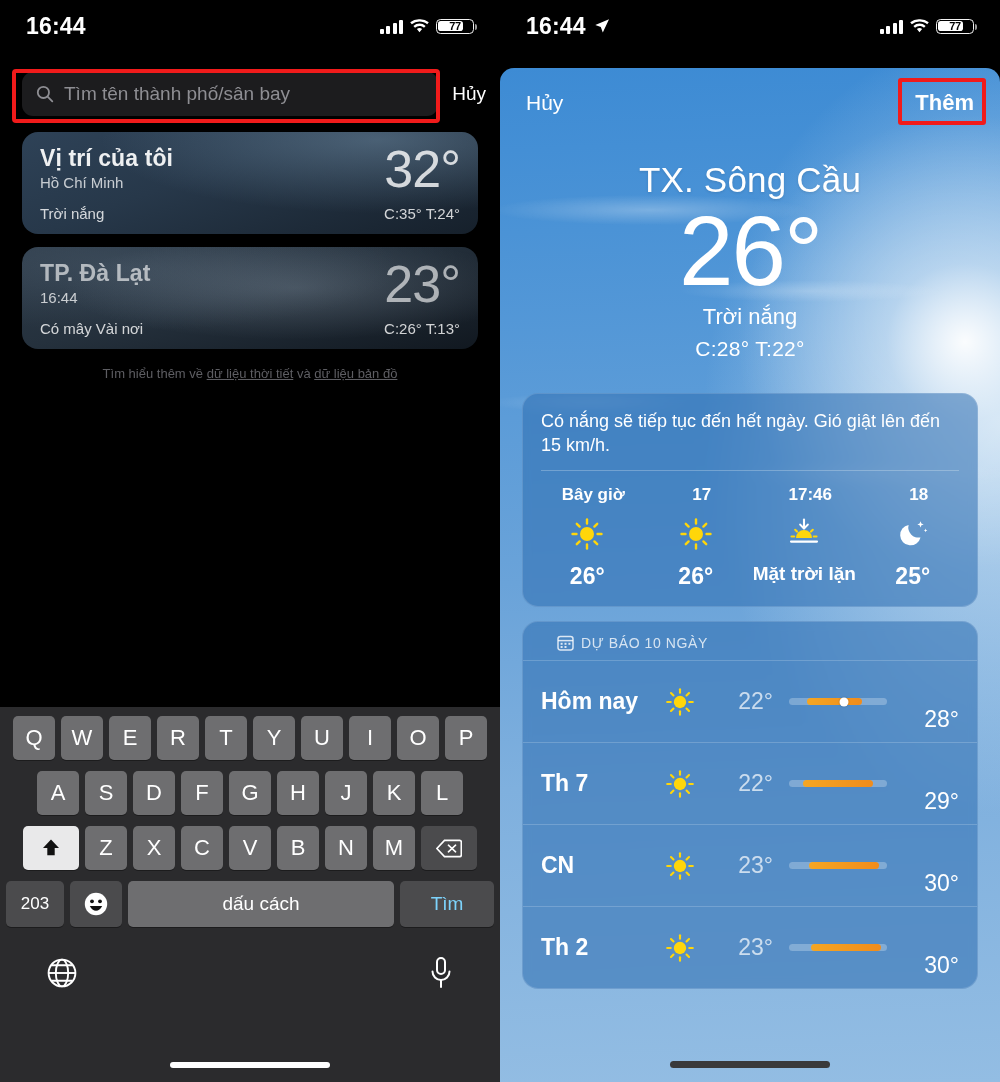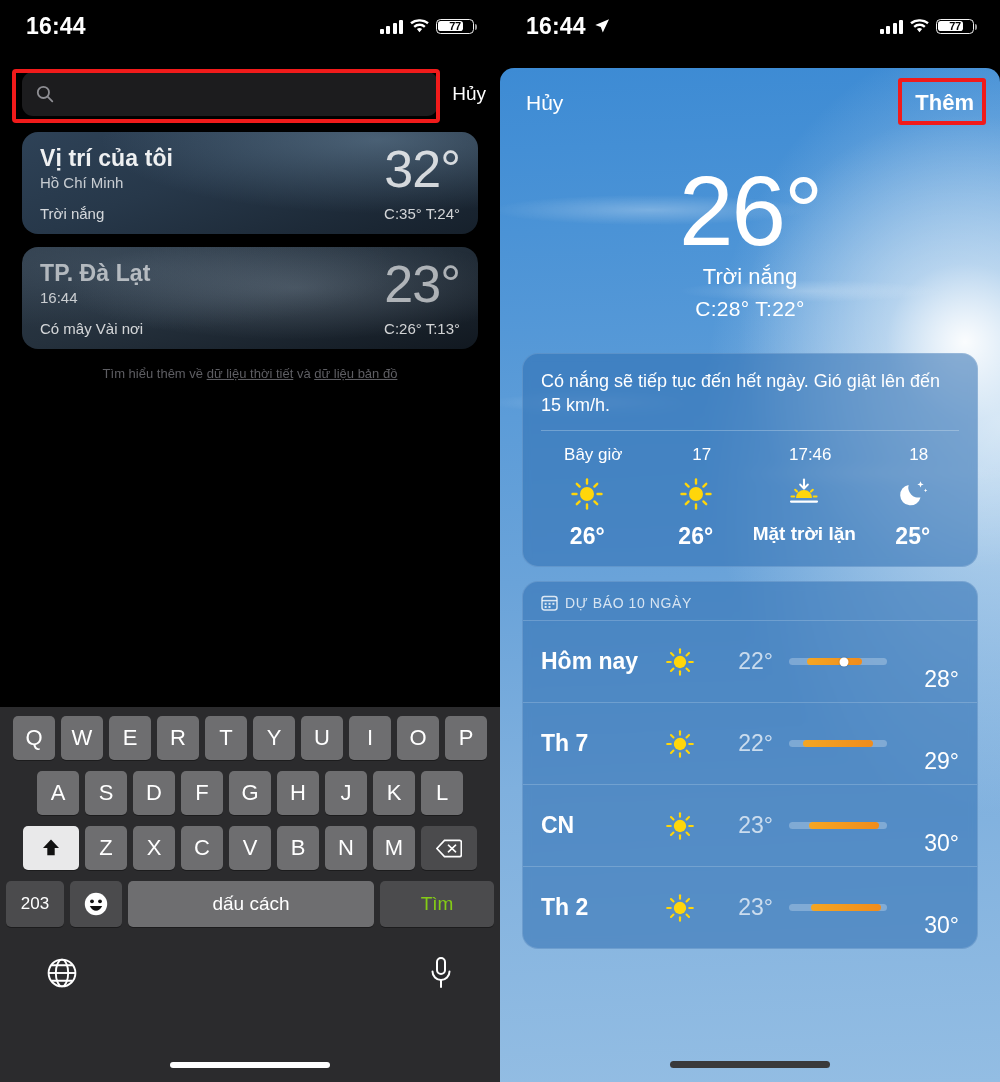--- a/index.html
+++ b/index.html
@@ -75,21 +75,21 @@
          width:42px; height:44px; box-shadow:0 1px 0 rgba(0,0,0,.35); }
   .krow.r2 { padding:0 24px; }
   .krow.r3 { padding:0 0; gap:6px; }
   .key.wide { width:56px; }
   .key.light { background:#e9e9ea; }
   .key.dark { background:#4b4b4d; }
   .krow.r4 { gap:6px; padding:0 6px; margin-top:3px; }
   .key.num { width:58px; height:46px; font-size:17px; background:#4b4b4d; }
   .key.emoji { width:52px; height:46px; background:#4b4b4d; font-size:21px; }
   .key.space { flex:1; height:46px; font-size:19px; background:#6e6e70; }
-  .key.go { width:114px; height:46px; font-size:19px; background:#4b4b4d; color:#84cc16; }
+  .key.go { width:94px; height:46px; font-size:19px; background:#4b4b4d; color:#7dd3fc; }
   .kbot { display:flex; align-items:center; justify-content:space-between;
           padding:18px 46px 0 46px; }
   .home-ind { position:absolute; left:50%; transform:translateX(-50%); bottom:14px;
               width:160px; height:6px; background:#fff; border-radius:3px; }
 
   
   .right { position:relative; width:500px; height:1082px; background:#000; overflow:hidden; }
   .sb2-time { display:flex; align-items:center; gap:8px; }
   .sheet { position:absolute; left:0; right:0; top:68px; bottom:0;
            border-radius:14px 14px 0 0; overflow:hidden;
@@ -118,26 +118,26 @@
   .hero-cond { font-size:22px; margin-top:2px; }
   .hero-hl { font-size:21px; margin-top:7px; letter-spacing:.3px; }
 
   .panel { position:relative; margin:32px 22px 0 22px; border-radius:16px;
            background:rgba(46,110,176,.55); backdrop-filter:blur(4px);
            border:1px solid rgba(255,255,255,.14); color:#fff; }
   .panel-sum { padding:16px 18px 13px 18px; font-size:18px; line-height:1.32; }
   .panel-div { height:1px; background:rgba(255,255,255,.25); margin:0 18px; }
   .hours { display:flex; padding:14px 10px 16px 10px; }
   .hour { flex:1; display:flex; flex-direction:column; align-items:center; gap:12px; }
-  .hour-lbl { font-size:17px; font-weight:400;padding-left:12px; }
+  .hour-lbl { font-size:17px; font-weight:700;padding-left:12px; }
   .hour-val { font-size:23px; font-weight:600; }
   .hour-val.small { font-size:19px; font-weight:600; white-space:nowrap; }
 
   .panel2 { margin-top:14px; }
-  .p2-head { display:flex; align-items:center; gap:7px; padding:12px 18px 9px 18px;
+  .p2-head { display:flex; align-items:center; gap:7px; padding:12px 18px 9px 34px;
              color:rgba(255,255,255,.78); font-size:14px; letter-spacing:.6px; }
   .drow { display:flex; align-items:center; padding:9px 18px; gap:4px;
           border-top:1px solid rgba(255,255,255,.18); }
   .drow:first-of-type { border-top:none; }
   .d-day { width:108px; font-size:23px; font-weight:700; }
   .d-ico { width:54px; display:flex; justify-content:center; }
   .d-lo { width:62px; text-align:right; font-size:23px; color:rgba(255,255,255,.70); }
   .d-bar { flex:1; height:7px; margin:0 12px; border-radius:4px;
            background:rgba(255,255,255,.26); position:relative; }
   .d-fill { position:absolute; top:0; bottom:0; border-radius:4px;
@@ -177,20 +177,21 @@
         </div>
       </div>
     </div>
 
     <div class="search-row">
       <div class="search-box">
         <svg width="18" height="18" viewBox="0 0 18 18">
             <circle cx="7.4" cy="7.4" r="5.6" stroke="#8e8e93" stroke-width="1.8" fill="none"></circle>
             <line x1="11.6" y1="11.6" x2="16.3" y2="16.3" stroke="#8e8e93" stroke-width="1.8" stroke-linecap="round"></line>
           </svg>
+        <span class="search-ph">Tìm tên thành phố/sân bay</span>
       </div>
       <div class="cancel-btn">Hủy</div>
       <div class="hl-search"></div>
     </div>
 
     <div class="cards">
       <div class="card card-a">
         <div class="card-top">
           <div>
             <div class="card-name">Vị trí của tôi</div>
@@ -329,20 +330,21 @@
     <div class="sheet">
       <div class="clouds"></div>
 
       <div class="sheet-top">
         <div class="sheet-btn">Hủy</div>
         <div class="sheet-btn bold">Thêm</div>
         <div class="hl-them"></div>
       </div>
 
       <div class="hero">
+        <div class="hero-city">TX. Sông Cầu</div>
         <div class="hero-temp">26°</div>
         <div class="hero-cond">Trời nắng</div>
         <div class="hero-hl">C:28°  T:22°</div>
       </div>
 
       <div class="panel">
         <div class="panel-sum">Có nắng sẽ tiếp tục đến hết ngày. Gió giật lên đến 15 km/h.</div>
         <div class="panel-div"></div>
         <div class="hours">
 

